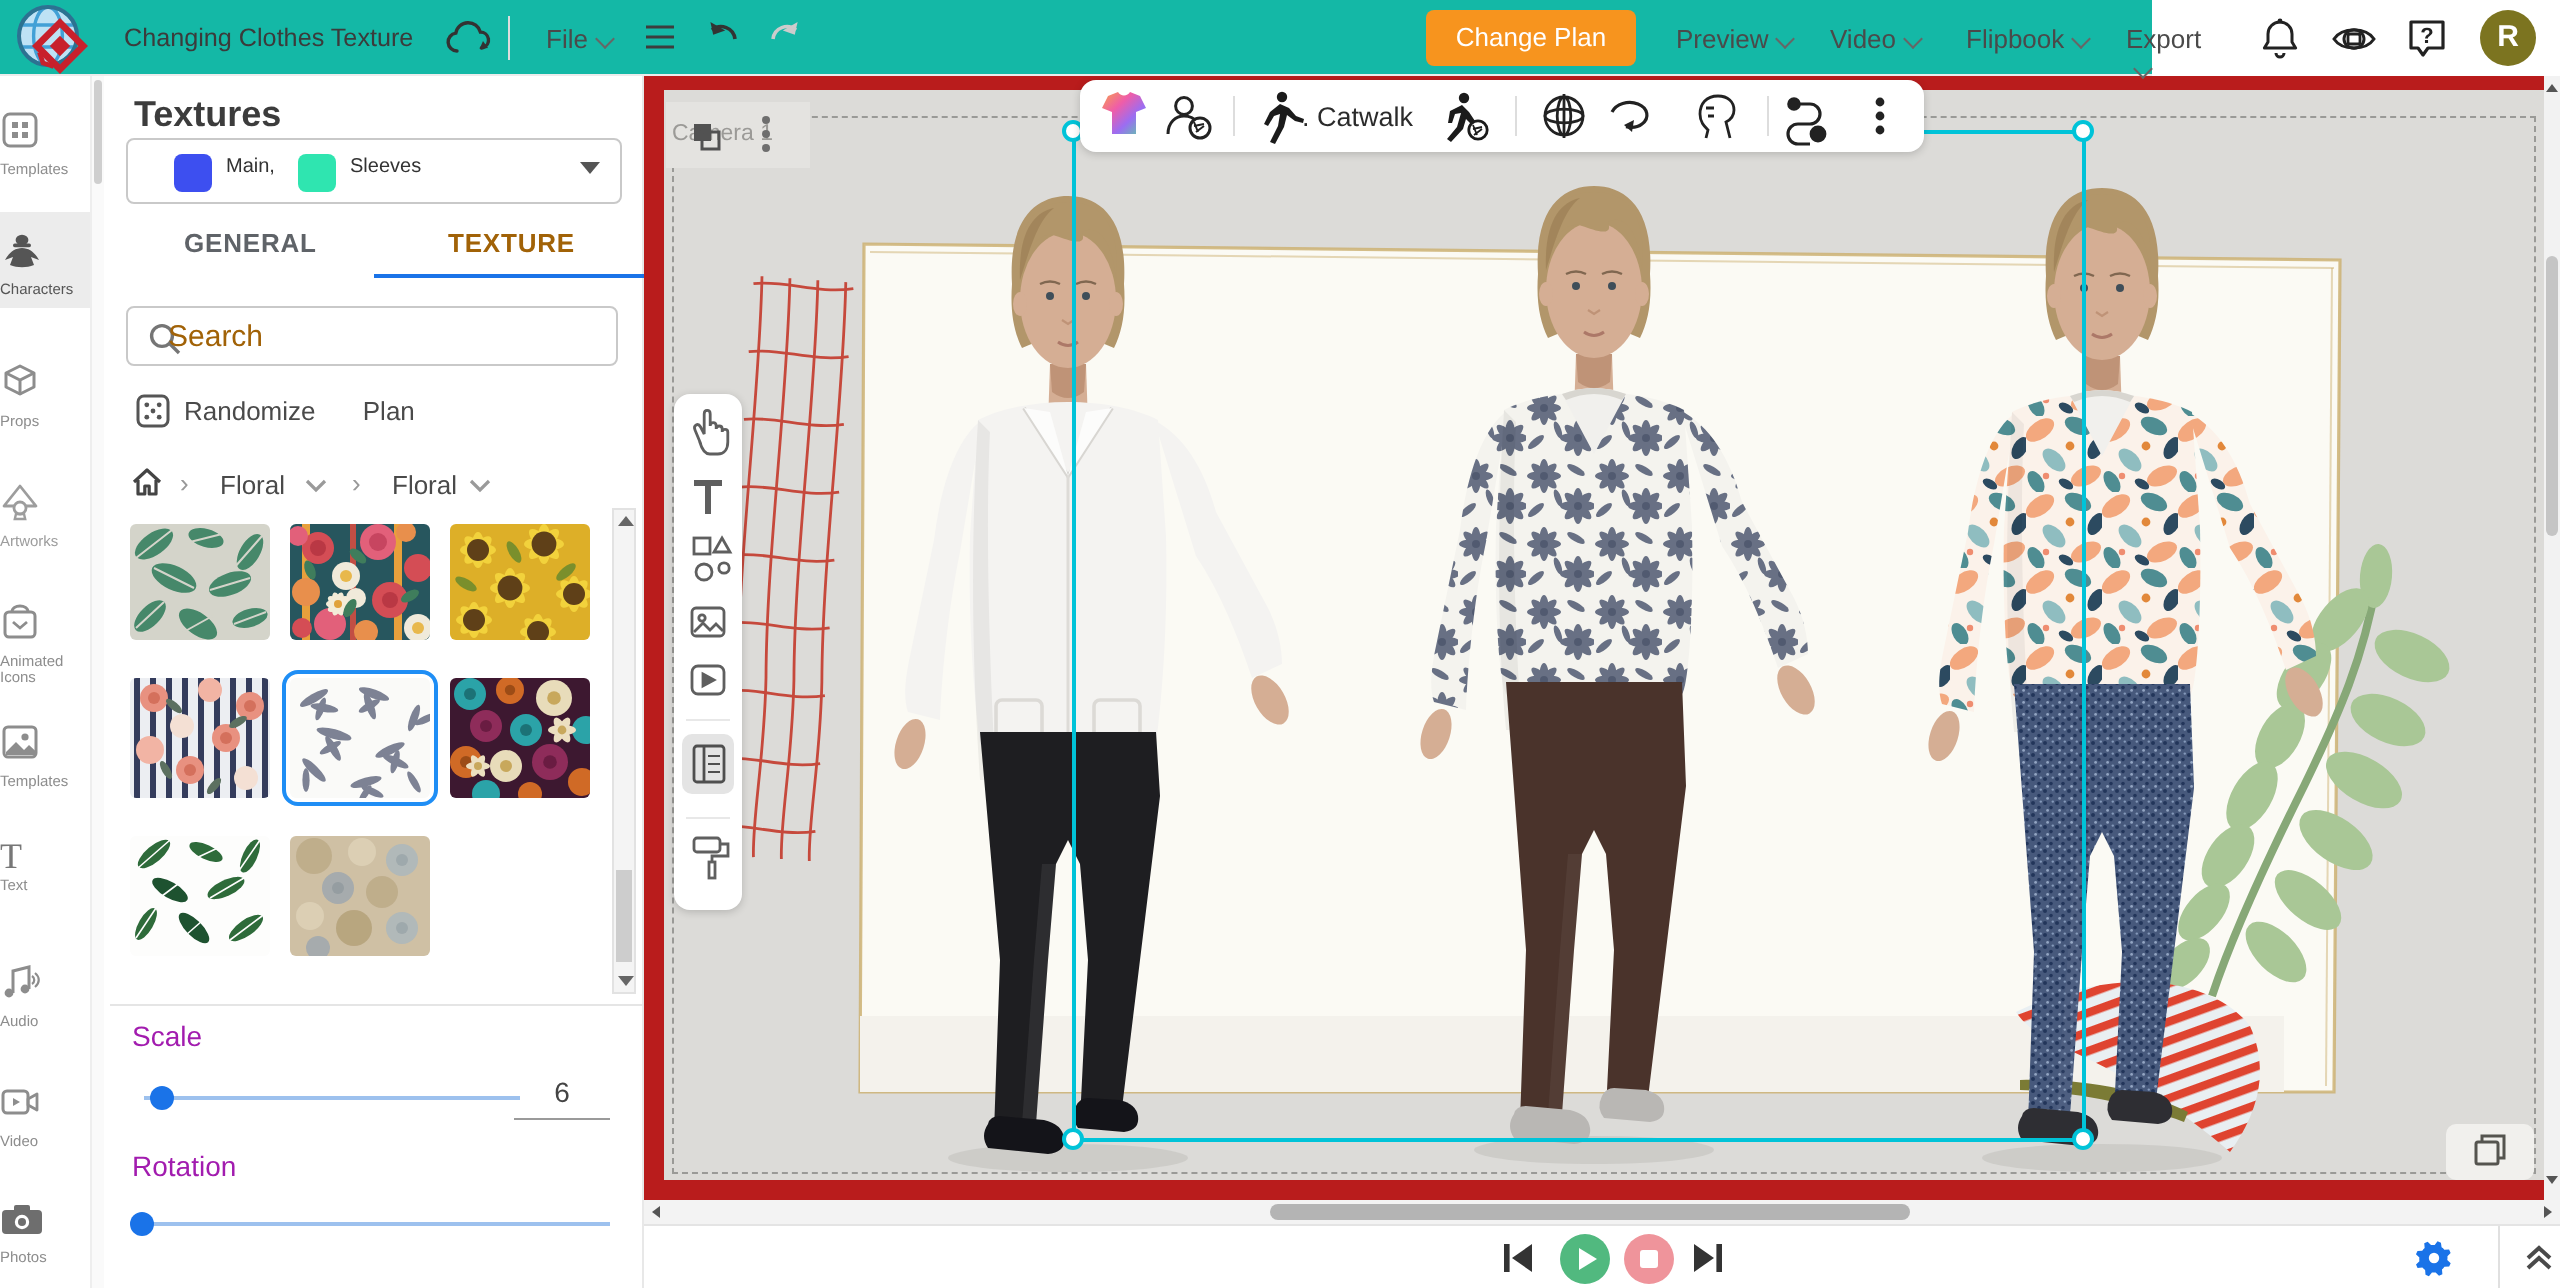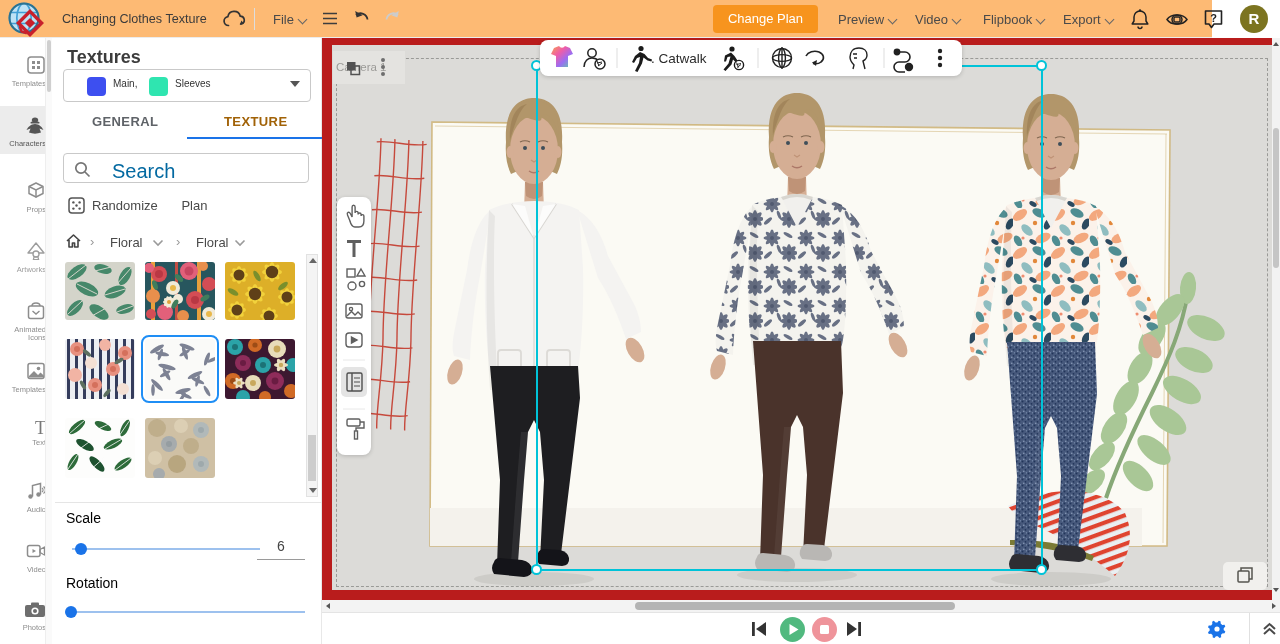--- a/index.html
+++ b/index.html
@@ -1,56 +1,56 @@
 <!DOCTYPE html>
 <html><head>
 <meta charset="utf-8">
 <style>
 * { margin:0; padding:0; box-sizing:border-box; }
 html,body { width:1280px; height:644px; overflow:hidden; font-family:"Liberation Sans", sans-serif; background:#fff; }
 #app { position:relative; width:1280px; height:644px; }
 
-#topbar { position:absolute; left:0; top:0; width:1212px; height:38px; background:#fdba74; border-bottom:1px solid #ececec; z-index:30; }
+#topbar { position:absolute; left:0; top:0; width:1076px; height:38px; background:#14b8a6; border-bottom:1px solid #ececec; z-index:30; }
 #logo { position:absolute; left:6px; top:2px; width:38px; height:34px; }
 .tb-title { position:absolute; left:62px; top:12px; font-size:12.6px; color:#3b3b3b; }
 .tb-sep { position:absolute; top:8px; width:1px; height:22px; background:#ddd; }
 .tb-item { position:absolute; top:12px; font-size:13px; color:#4a4a4a; }
 .chev { display:inline-block; width:8px; height:8px; margin-left:5px; position:relative; top:-1px; }
 .chev:before { content:""; position:absolute; left:0; top:1px; width:6px; height:6px; border-right:1.6px solid #666; border-bottom:1.6px solid #666; transform:rotate(45deg); }
 #changeplan { position:absolute; left:713px; top:5px; width:105px; height:28px; background:#f7941e; border-radius:4px; color:#fff; font-size:13px; text-align:center; line-height:28px; }
 #avatar { position:absolute; left:1240px; top:5px; width:28px; height:28px; border-radius:50%; background:#7c7420; color:#fff; font-weight:bold; font-size:15px; text-align:center; line-height:28px; }
 
 #sidebar { position:absolute; left:0; top:38px; width:46px; height:606px; background:#fff; border-right:1px solid #eee; z-index:25; overflow:hidden; }
-.sb-item { position:absolute; left:0; width:46px; height:58px; text-align:right; color:#8d8d8d; }
+.sb-item { position:absolute; left:0; width:46px; height:58px; text-align:left; color:#8d8d8d; }
 .sb-item svg { margin-top:9px; }
 .sb-label { font-size:7.5px; line-height:8px; margin-top:1px; color:#8d8d8d; }
 .sb-on { background:#ececec; color:#555; }
 .sb-on .sb-label { color:#555; }
 #sb-scroll { position:absolute; left:46px; top:38px; width:6px; height:606px; background:#fafafa; z-index:25; }
 #sb-thumb { position:absolute; left:1px; top:2px; width:4px; height:52px; background:#cfcfcf; border-radius:2px; }
 
 #panel { position:absolute; left:52px; top:38px; width:270px; height:606px; background:#fff; z-index:20; border-right:1px solid #e8e8e8; }
 #p-title { position:absolute; left:15px; top:9px; font-size:18px; font-weight:bold; color:#3c3c3c; }
 #p-drop { position:absolute; left:11px; top:31px; width:248px; height:33px; border:1px solid #c9c9c9; border-radius:4px; }
 .sw { position:absolute; top:7px; width:19px; height:19px; border-radius:4px; }
 #p-drop .dtext { position:absolute; top:8px; font-size:10px; color:#333; }
 #p-drop .dchev { position:absolute; right:10px; top:11px; width:0; height:0; border-left:5px solid transparent; border-right:5px solid transparent; border-top:6px solid #555; }
 .ptab { position:absolute; top:76px; font-size:13px; font-weight:bold; letter-spacing:.4px; }
 #tabline { position:absolute; left:135px; top:99px; width:135px; height:2px; background:#1a73e8; }
 #p-search { position:absolute; left:11px; top:115px; width:246px; height:30px; border:1px solid #c9c9c9; border-radius:4px; }
-#p-search span { position:absolute; left:48px; top:6px; font-size:20px; color:#0369a1; }
+#p-search span { position:absolute; left:20px; top:6px; font-size:15px; color:#a16207; }
 #p-rand { position:absolute; left:16px; top:160px; font-size:13px; color:#4a4a4a; }
 #p-crumb { position:absolute; left:14px; top:196px; font-size:13px; color:#4a4a4a; }
 .tile { position:absolute; width:70px; height:59px; border-radius:3px; overflow:hidden; }
 #tile-sel { position:absolute; left:89px; top:297px; width:78px; height:68px; border:2.5px solid #1f8ef5; border-radius:8px; }
 #grid-scroll { position:absolute; left:254px; top:216px; width:12px; height:243px; background:#f4f4f4; border:1px solid #e2e2e2; }
 #grid-thumb { position:absolute; left:1px; top:180px; width:8px; height:46px; background:#cdcdcd; }
 .garrow { position:absolute; left:2px; width:0; height:0; border-left:4px solid transparent; border-right:4px solid transparent; }
 #p-div { position:absolute; left:3px; top:464px; width:267px; height:1px; background:#e5e5e5; }
-.slabel { position:absolute; left:14px; font-size:14px; color:#000000; }
+.slabel { position:absolute; left:14px; font-size:14px; color:#a21caf; }
 .strack { position:absolute; height:2px; background:#9dc1ee; }
 .sthumb { position:absolute; width:12px; height:12px; border-radius:50%; background:#1a73e8; margin-top:-5px; }
 #sval { position:absolute; left:205px; top:500px; width:48px; font-size:14px; color:#444; text-align:center; border-bottom:1px solid #9a9a9a; height:22px; }
 
 #canvas { position:absolute; left:322px; top:38px; width:958px; height:562px; background:#b91c1c; }
 #cgray { position:absolute; left:10px; top:7px; width:948px; height:545px; background:#dcdbd8; }
 #dashed { position:absolute; left:14px; top:20px; width:932px; height:529px; border:1px dashed #9a9a97; }
 #scene { position:absolute; left:0; top:0; width:958px; height:562px; }
 #camlabel { position:absolute; left:11px; top:13px; width:72px; height:33px; background:#e4e3e0; color:#9b9a97; font-size:11.5px; line-height:33px; padding-left:3px; }
 

